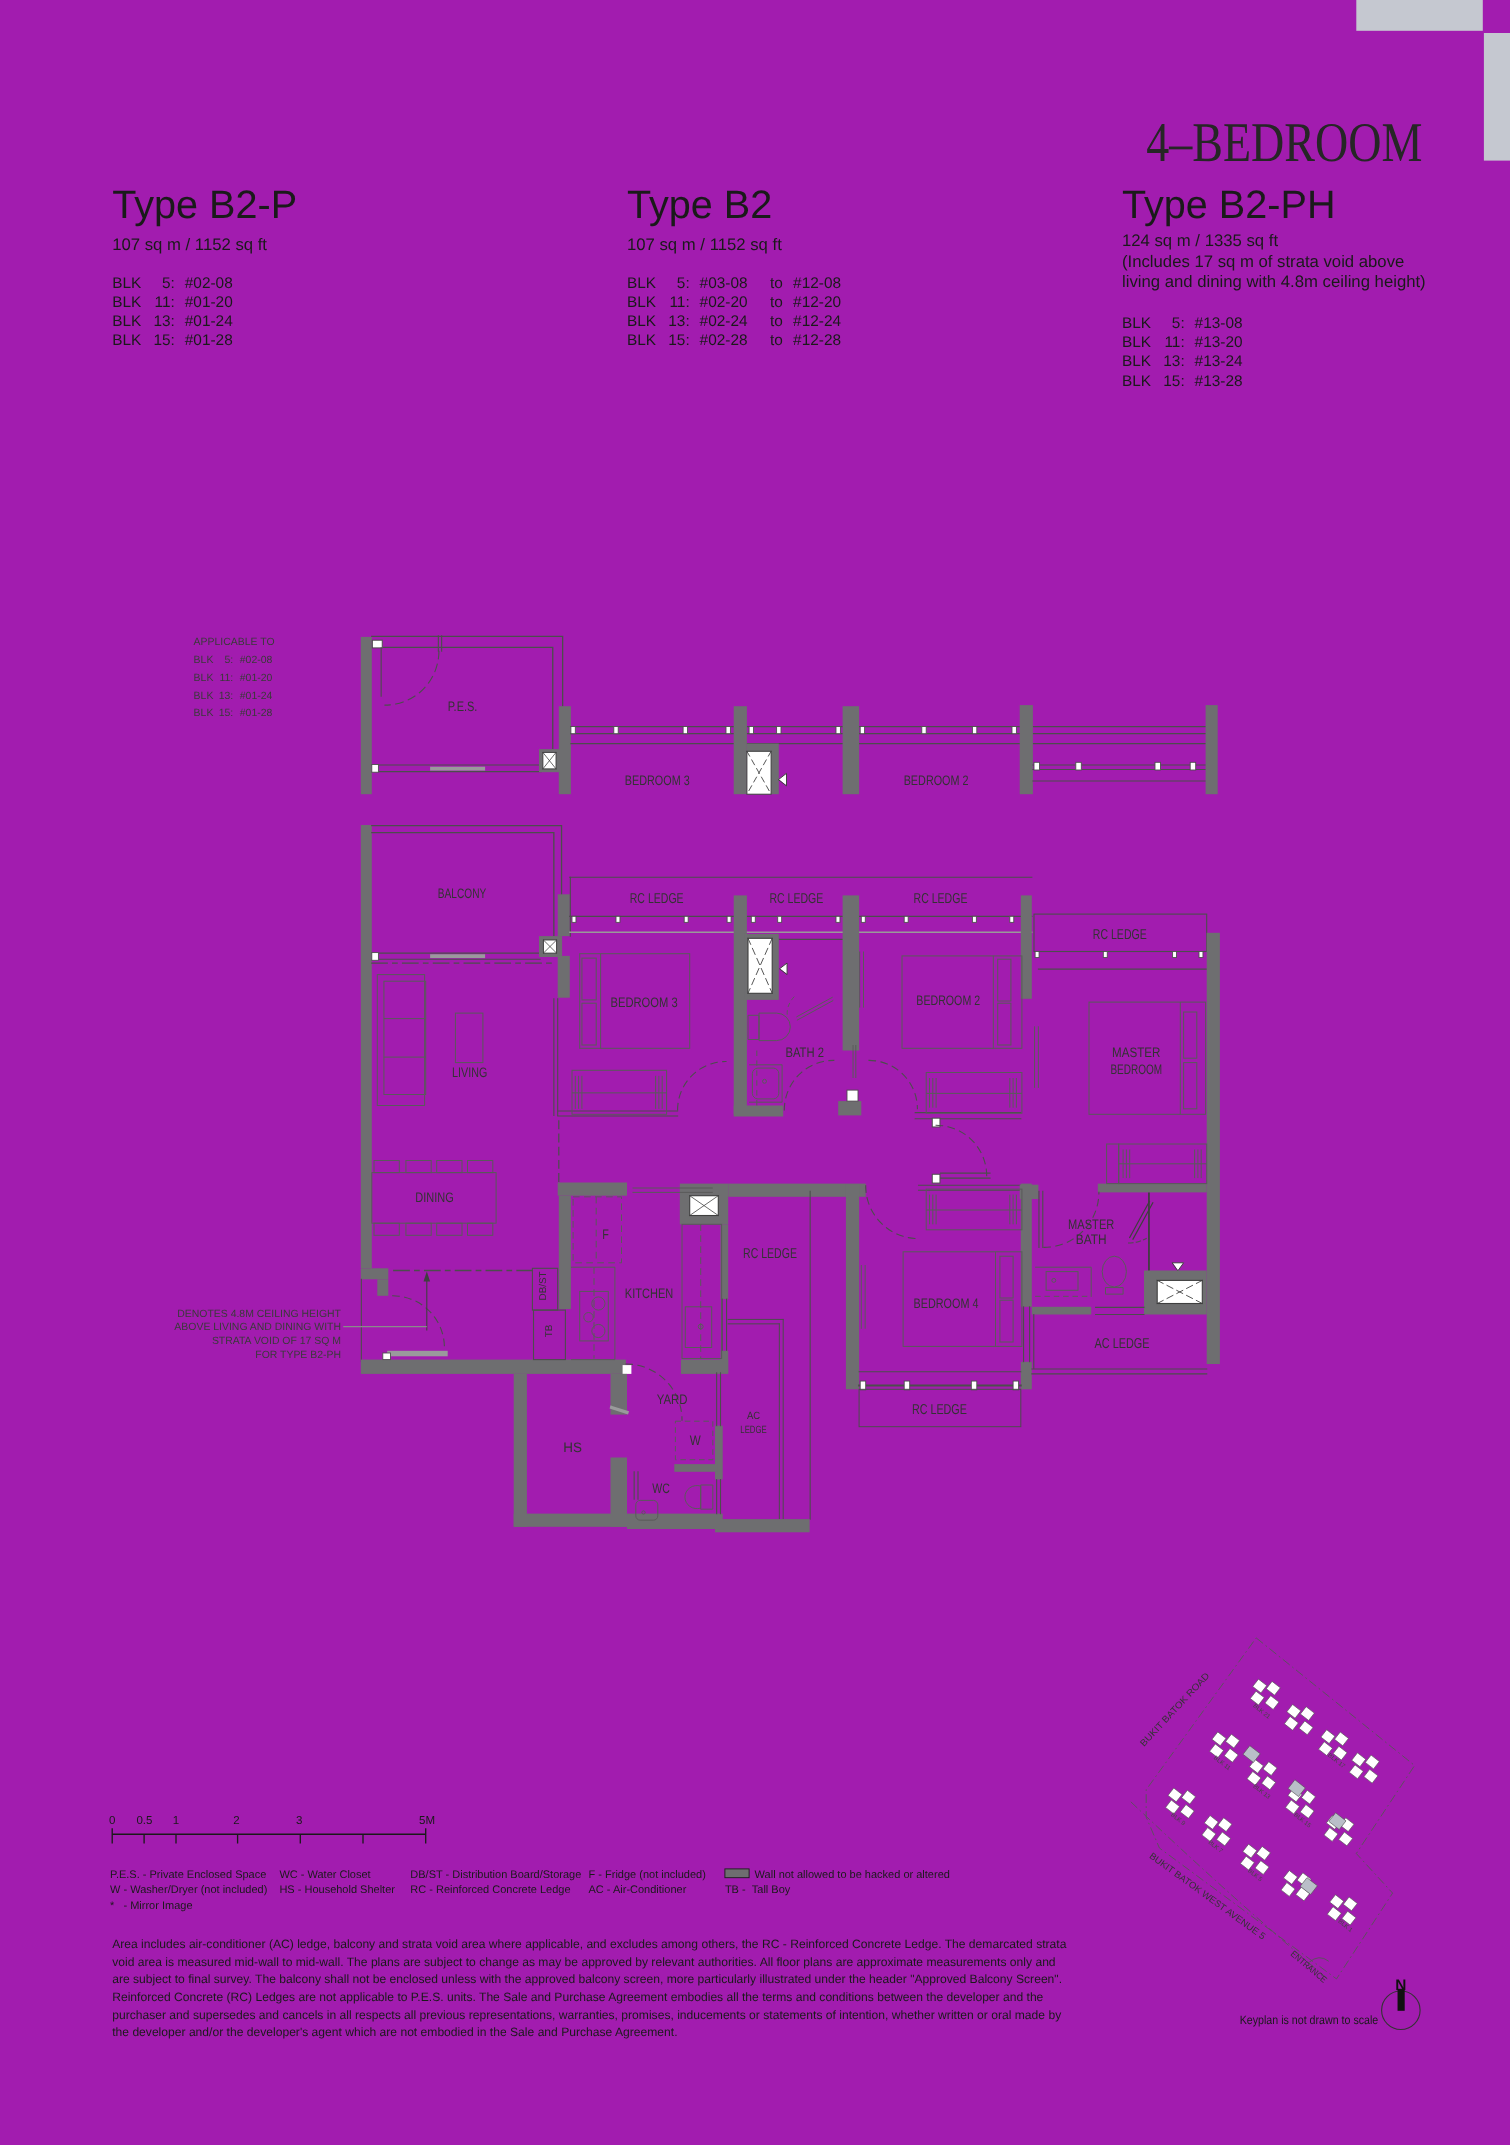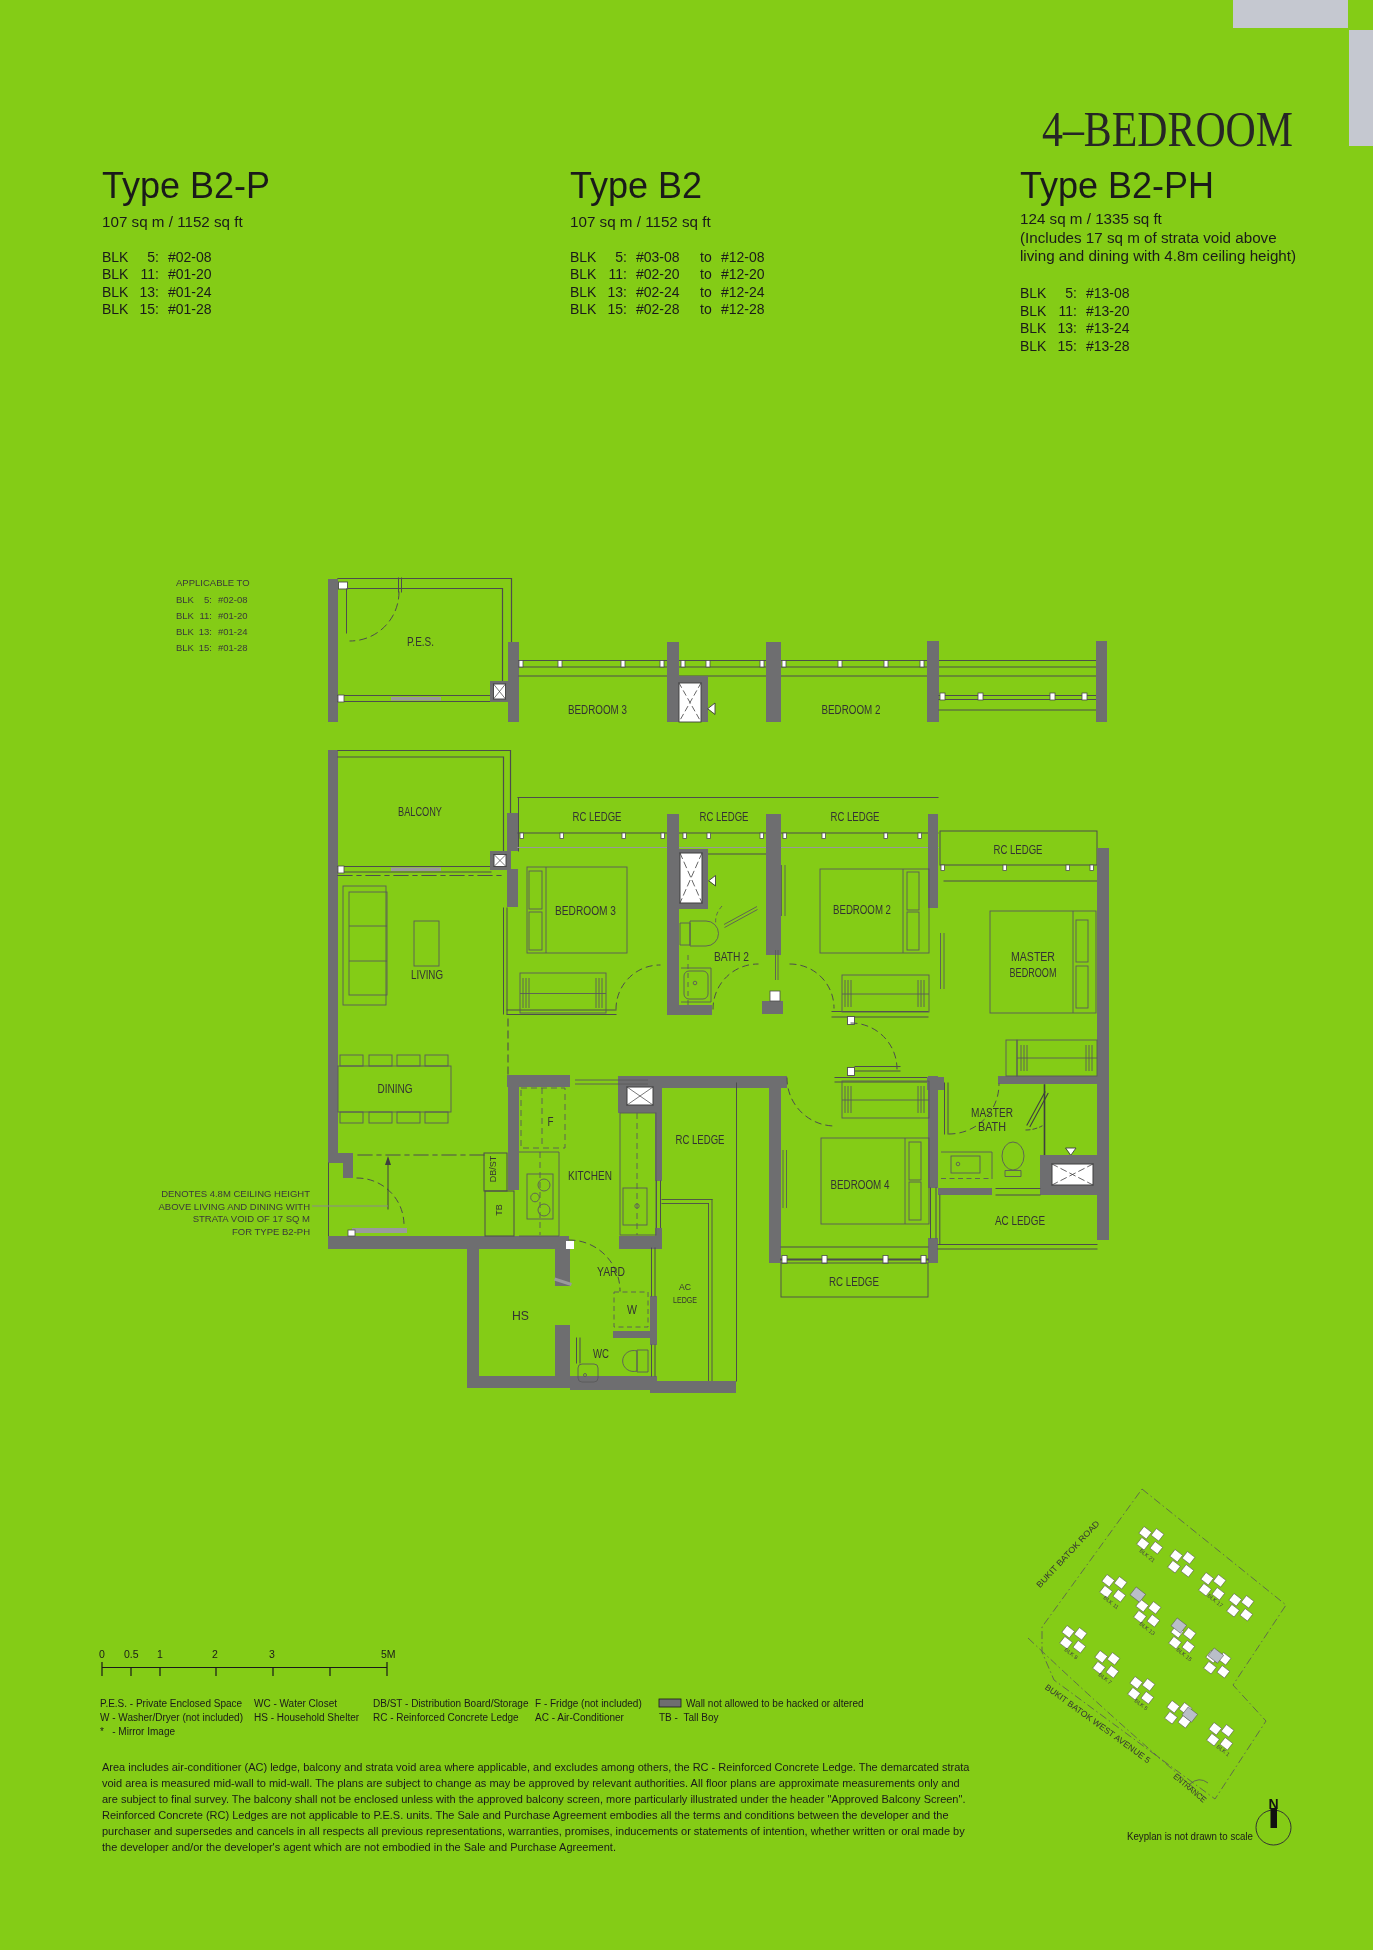--- a/index.html
+++ b/index.html
@@ -1,16 +1,16 @@
 <!DOCTYPE html>
 <html><head>
 <meta charset="utf-8">
 <style>
   html,body{margin:0;padding:0;background:#ffffff;}
-  #page{position:relative;width:1373px;height:1950px;background:#84cc16;overflow:hidden;
+  #page{position:relative;width:1373px;height:1950px;background:#a21caf;overflow:hidden;
         font-family:"Liberation Sans", sans-serif;}
   svg text{font-family:"Liberation Sans", sans-serif;}
   svg .serif{font-family:"Liberation Serif", serif;}
 </style>
 </head>
 <body>
 <div id="page">
 <svg width="1373" height="1950" viewBox="0 0 1373 1950">
 
 <rect x="1233" y="0" width="115" height="28" fill="#c5c8d0"></rect>

